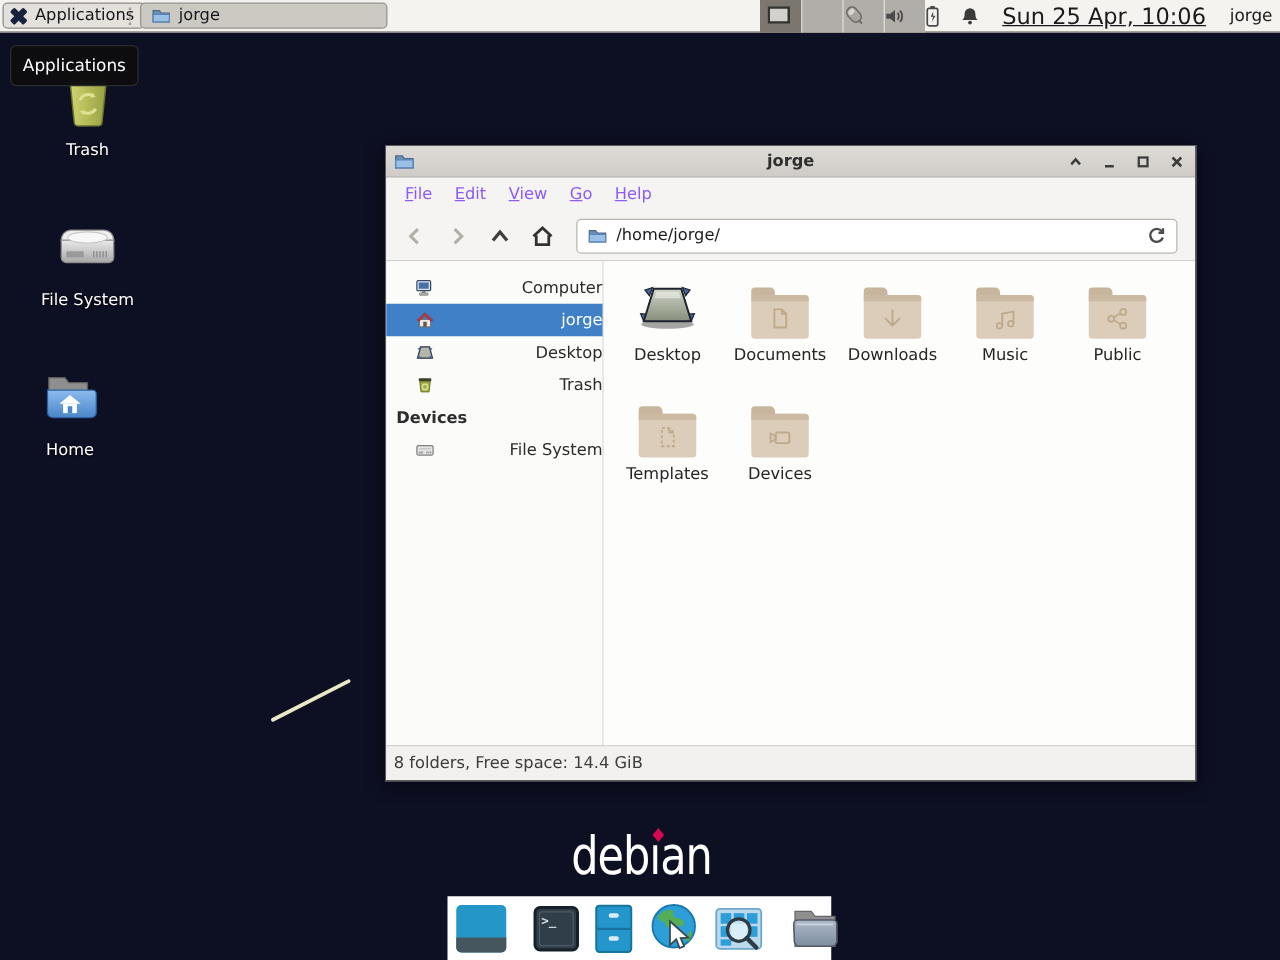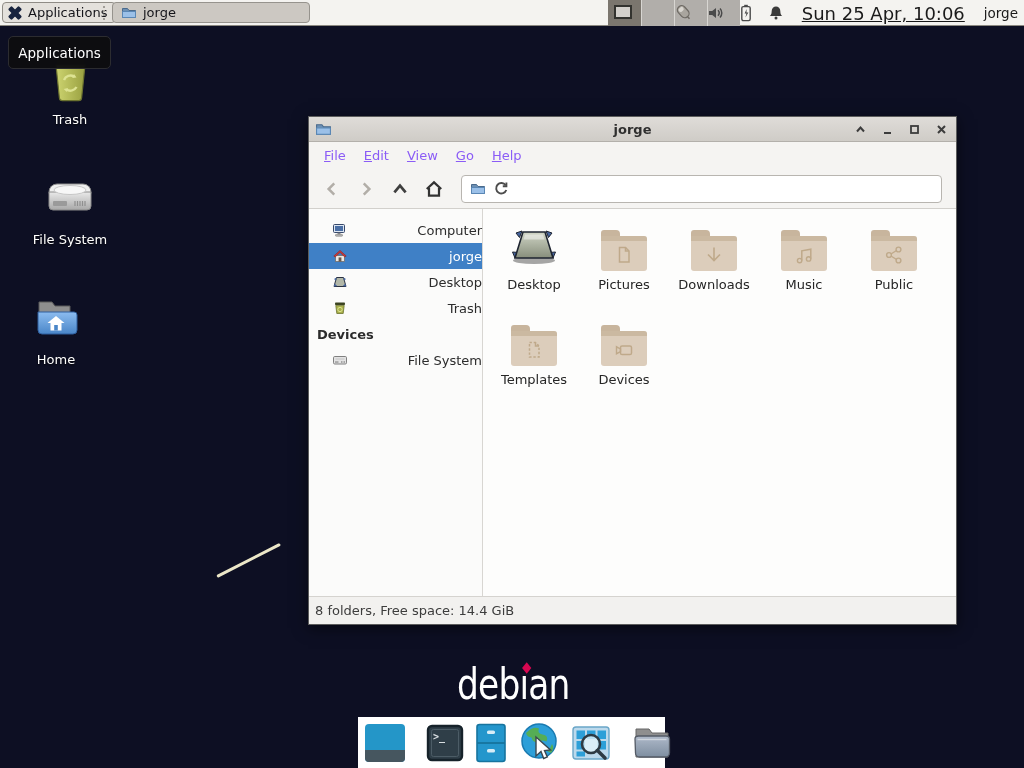--- a/index.html
+++ b/index.html
@@ -301,20 +301,21 @@
           <path d="M4.5 8.2V15h9V8.2" fill="none" stroke="#333" stroke-width="2"></path>
         </svg>
       </span>
     <div class="pathfield">
       <span class="ticon">
         <svg width="16" height="16" viewBox="0 0 16 16">
             <path d="M1.5 3.5h5l1.5 2h6.5v7h-13z" fill="#6d90b4" stroke="#4a6a8c"></path>
             <path d="M1.5 6.5h13v6h-13z" fill="#9bc0e8" stroke="#5a87b5"></path>
           </svg>
       </span>
+      <input value="/home/jorge/" style="">
       <span class="ticon">
         <svg width="16" height="16" viewBox="0 0 16 16">
             <path d="M12.6 4.2A5.2 5.2 0 1 0 13.3 9" fill="none" stroke="#4c4c4c" stroke-width="1.9"></path>
             <path d="M13.4 1.6v3.6H9.8" fill="none" stroke="#4c4c4c" stroke-width="1.9"></path>
           </svg>
       </span>
     </div>
   </div>
 
   <div class="fm-body">
@@ -396,21 +397,21 @@
 
       <div class="fcell">
         <div class="icon-slot">
             <div class="folder">
           <svg width="22" height="22" viewBox="0 0 22 22">
                 <path d="M6.5 3.5h6l3.5 3.5v11h-9.5z" fill="none" stroke="#bfa98a" stroke-width="1.5"></path>
                 <path d="M12.5 3.5V7h3.5" fill="none" stroke="#bfa98a" stroke-width="1.5"></path>
               </svg>
         </div>
           </div>
-        <div class="flabel">Pictures</div>
+        <div class="flabel">Documents</div>
       </div>
 
       <div class="fcell">
         <div class="icon-slot">
             <div class="folder">
           <svg width="22" height="22" viewBox="0 0 22 22">
                 <path d="M11 3.5v12M5 10.5l6 6 6-6" fill="none" stroke="#bfa98a" stroke-width="1.6"></path>
               </svg>
         </div>
           </div>

